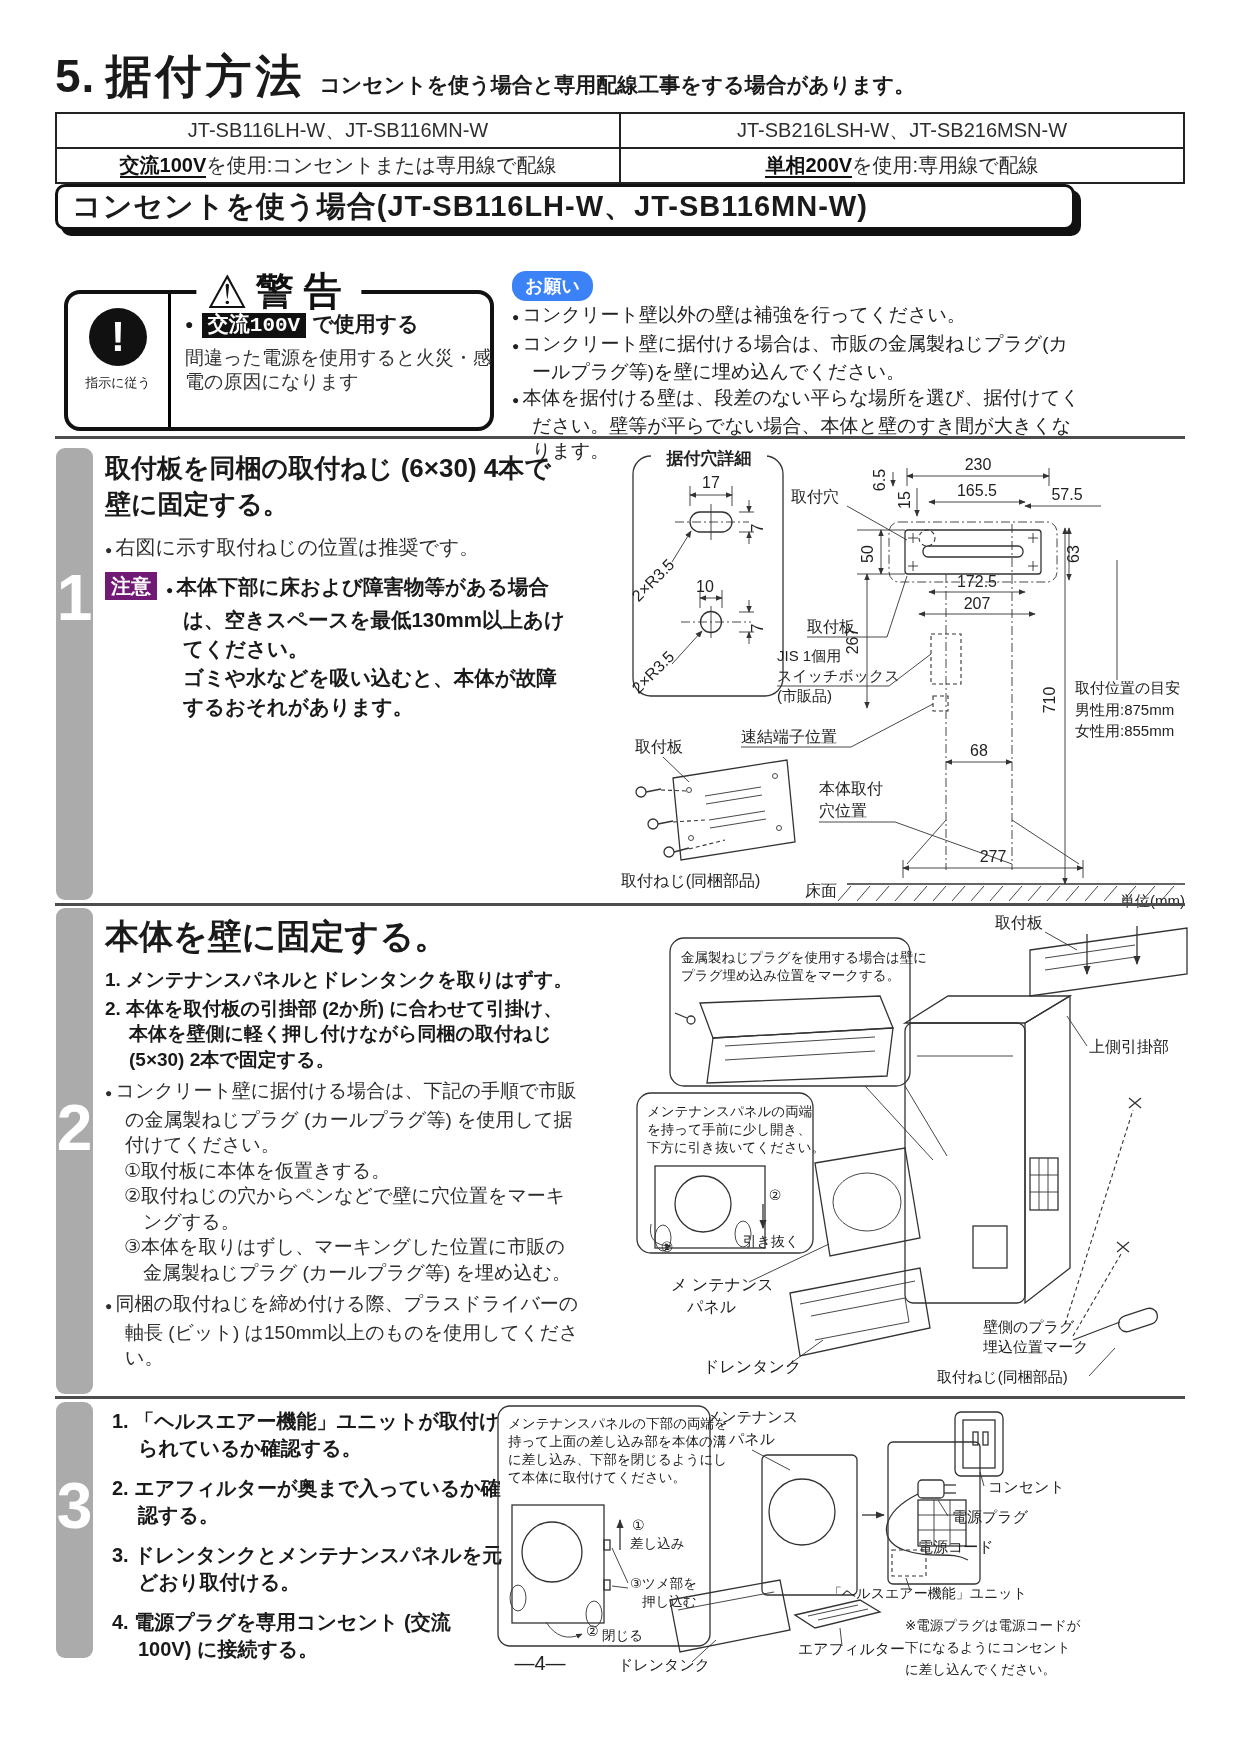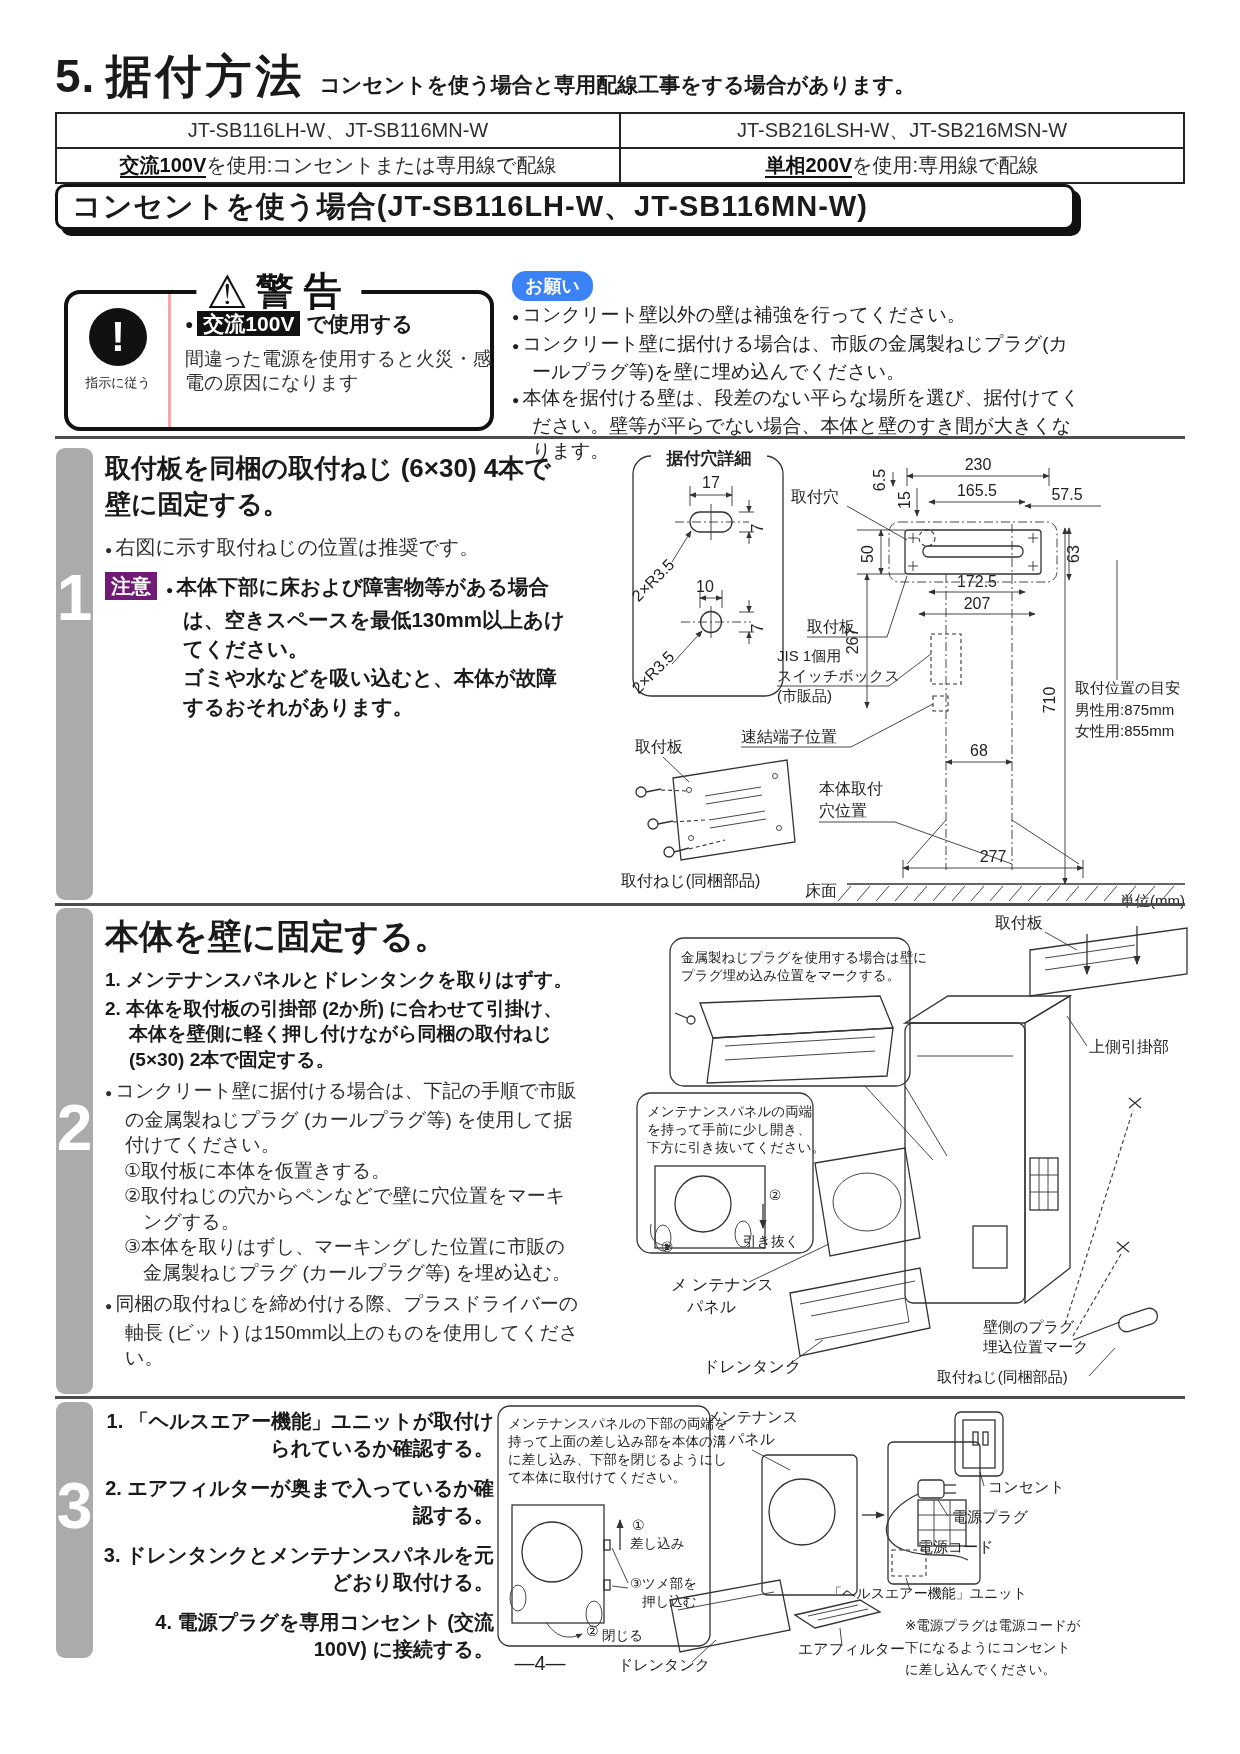--- a/index.html
+++ b/index.html
@@ -21,21 +21,21 @@
   
   .warnbox{position:absolute;left:64px;top:290px;width:422px;height:133px;border:4px solid #111;border-radius:16px;}
   .warntitle{position:absolute;top:-28px;left:50%;transform:translateX(-50%);background:#fff;
              padding:0 10px;display:flex;align-items:center;gap:8px;font-weight:bold;}
   .tri{font-size:46px;line-height:1;color:#111;}
   .wt{font-size:38px;letter-spacing:10px;color:#111;}
   .warnleft{position:absolute;left:0;top:0;bottom:0;width:100px;display:flex;flex-direction:column;align-items:center;}
   .mandcircle{margin-top:14px;width:58px;height:58px;border-radius:50%;background:#111;color:#fff;
               display:flex;align-items:center;justify-content:center;font-size:42px;font-weight:bold;}
   .mandlabel{margin-top:8px;font-size:13px;color:#222;}
-  .warnright{position:absolute;left:100px;top:0;bottom:0;right:0;border-left:3px solid #fca5a5;padding:16px 6px 6px 14px;}
+  .warnright{position:absolute;left:100px;top:0;bottom:0;right:0;border-left:3px solid #000000;padding:16px 6px 6px 14px;font-family:Liberation Mono, monospace;}
   .wline1{font-size:21px;font-weight:bold;}
   .wline1::before{content:"● ";font-size:14px;vertical-align:2px;}
   .vbadge{background:#111;color:#fff;padding:1px 6px;margin-right:6px;}
   .wcons{margin-top:9px;font-size:19px;line-height:24px;color:#333;width:310px;}
   
   .obadge{position:absolute;left:512px;top:271px;background:#3b82f6;color:#fff;font-size:18px;font-weight:bold;
           padding:3px 13px;border-radius:14px;}
   .olist{position:absolute;left:512px;top:302px;width:575px;font-size:19px;line-height:25px;color:#222;}
   .oitem{padding-left:20px;text-indent:-20px;margin-bottom:1px;}
   .oitem::before{content:"● ";font-size:12px;}
@@ -51,21 +51,21 @@
   .cbadge{background:#701a75;color:#fff;font-size:20px;font-weight:bold;padding:1px 6px;height:26px;flex:0 0 auto;}
   .ctext{font-size:20.5px;font-weight:bold;line-height:29px;padding-left:17px;width:400px;}
   .cline:first-child{text-indent:-17px;}
   .cline:first-child::before{content:"● ";font-size:12px;}
   .s2text{position:absolute;left:105px;top:914px;width:474px;}
   .s2head{font-size:34px;font-weight:bold;margin-bottom:7px;}
   .s2item{font-size:19px;font-weight:bold;line-height:25.5px;padding-left:24px;text-indent:-24px;margin-bottom:3px;}
   .s2bullet{font-size:19px;line-height:25.5px;color:#2e2e2e;padding-left:20px;text-indent:-20px;margin-top:6px;}
   .s2bullet::before{content:"● ";font-size:12px;}
   .s2sub{font-size:19px;line-height:25.5px;color:#2e2e2e;padding-left:38px;text-indent:-19px;}
-  .s3list{position:absolute;left:102px;top:1408px;width:392px;text-align:right;}
+  .s3list{position:absolute;left:112px;top:1408px;width:392px;}
   .s3item{font-size:20px;font-weight:bold;line-height:27px;padding-left:26px;text-indent:-26px;margin-bottom:13px;}
   
   .diag{position:absolute;}
   svg text{fill:#222;font-family:"Liberation Sans","DejaVu Sans",sans-serif;}
   .ln{stroke:#333;stroke-width:1.3;fill:none;}
   .thin{stroke:#333;stroke-width:0.9;fill:none;}
   .dd{stroke:#333;stroke-width:0.9;fill:none;stroke-dasharray:9 3 2 3;}
   .dsh{stroke:#333;stroke-width:1.1;fill:none;stroke-dasharray:4 3;}
   .d{font-size:16px;}
   .t17{font-size:17px;font-weight:bold;}

